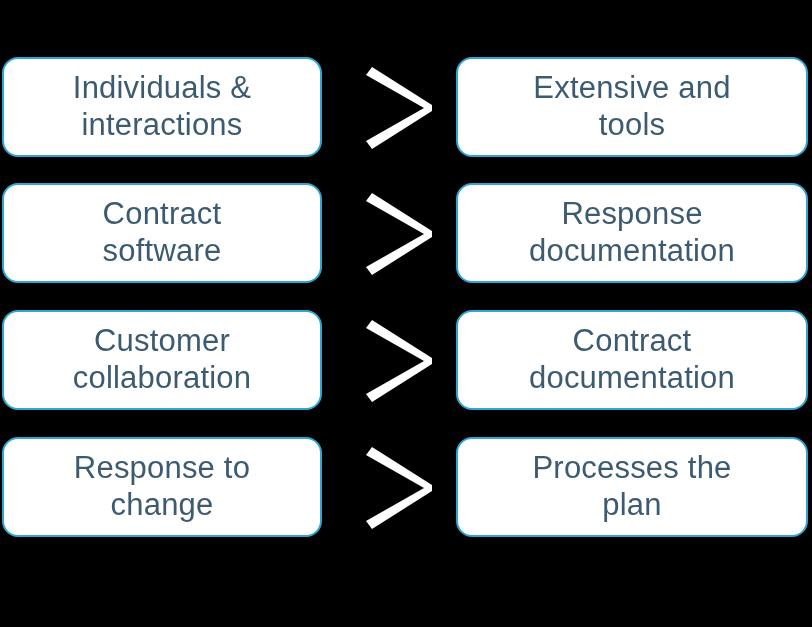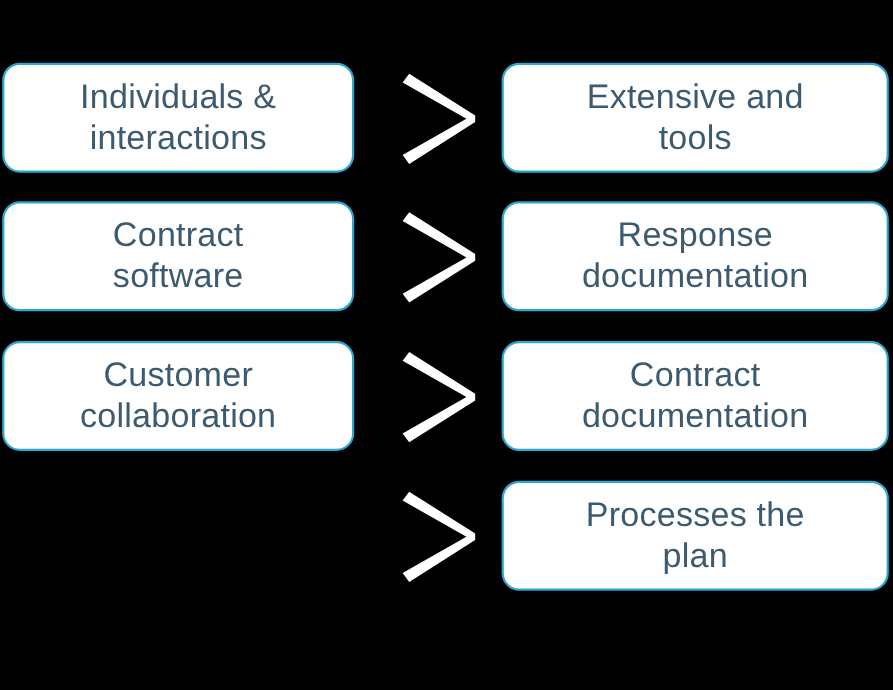--- a/index.html
+++ b/index.html
@@ -133,20 +133,24 @@
         <polygon points="4,14 10,6 70,44 70,50 10,88 4,80 62,47" fill="#FFFFFF"></polygon>
       </svg>
     </span>
     <div class="value-box right">
       <span class="box-label">Contract
 documentation</span>
     </div>
   </div>
 
   <div class="row" style="top:437px;">
+    <div class="value-box left">
+      <span class="box-label">Response to
+change</span>
+    </div>
     <span class="chevron">
       <svg viewBox="0 0 76 92" xmlns="http://www.w3.org/2000/svg" aria-hidden="true">
         <polygon points="4,14 10,6 70,44 70,50 10,88 4,80 62,47" fill="#FFFFFF"></polygon>
       </svg>
     </span>
     <div class="value-box right">
       <span class="box-label">Processes the
 plan</span>
     </div>
   </div>

